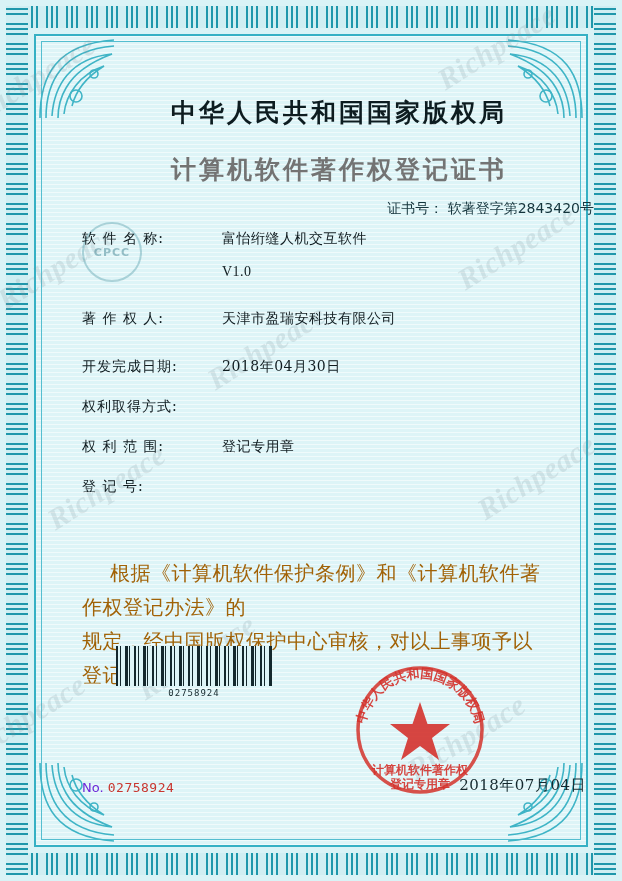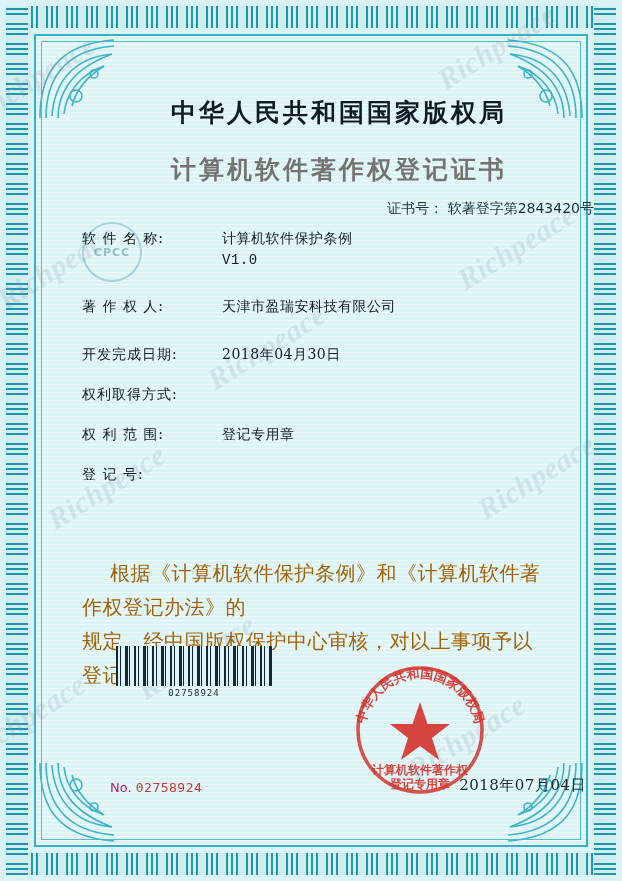--- a/index.html
+++ b/index.html
@@ -187,22 +187,22 @@
     width: 112px;
     flex: 0 0 112px;
     letter-spacing: 1px;
   }
   .field-value {
     flex: 1;
     letter-spacing: 0.5px;
   }
   .field-value .value-line2 {
     display: block;
-    margin-top: 4px;
-    font-family: Liberation Mono, monospace;
+    margin-top: 16px;
+    font-family: Liberation Serif, serif;
   }
   .row-gap-lg { margin-bottom: 30px; }
 
   .paragraph {
     position: absolute;
     left: 48px;
     top: 522px;
     width: 468px;
     font-family: "DejaVu Serif", serif;
     font-size: 20px;
@@ -250,21 +250,21 @@
   .seal svg { display: block; }
 
   .bottom-no {
     position: absolute;
     left: 48px;
     bottom: 52px;
     font-family: "DejaVu Sans", sans-serif;
     font-size: 13px;
     color: #14282d;
   }
-  .bottom-no .no-label { color: #be185d; padding-left: 28px; }
+  .bottom-no .no-label { color: #6d28d9; }
   .bottom-no .no-value {
     color: #c8362f;
     font-family: "DejaVu Sans Mono", monospace;
     letter-spacing: 0.5px;
   }
   .bottom-date {
     position: absolute;
     right: 58px;
     bottom: 52px;
     font-family: "DejaVu Serif", serif;
@@ -357,21 +357,21 @@
 
     <div class="cert-no">证书号：  软著登字第2843420号</div>
 
     <div class="cpcc-mark">CPCC</div>
 
     <div class="fields">
 
       <div class="field-row row-gap-lg">
         <div class="field-label">软 件 名 称:</div>
         <div class="field-value">
-          <span>计算机软件保护条例</span>
+          <span>富怡绗缝人机交互软件</span>
           <span class="value-line2">V1.0</span>
         </div>
       </div>
 
       <div class="field-row row-gap-lg">
         <div class="field-label">著 作 权 人:</div>
         <div class="field-value">天津市盈瑞安科技有限公司</div>
       </div>
 
       <div class="field-row">

